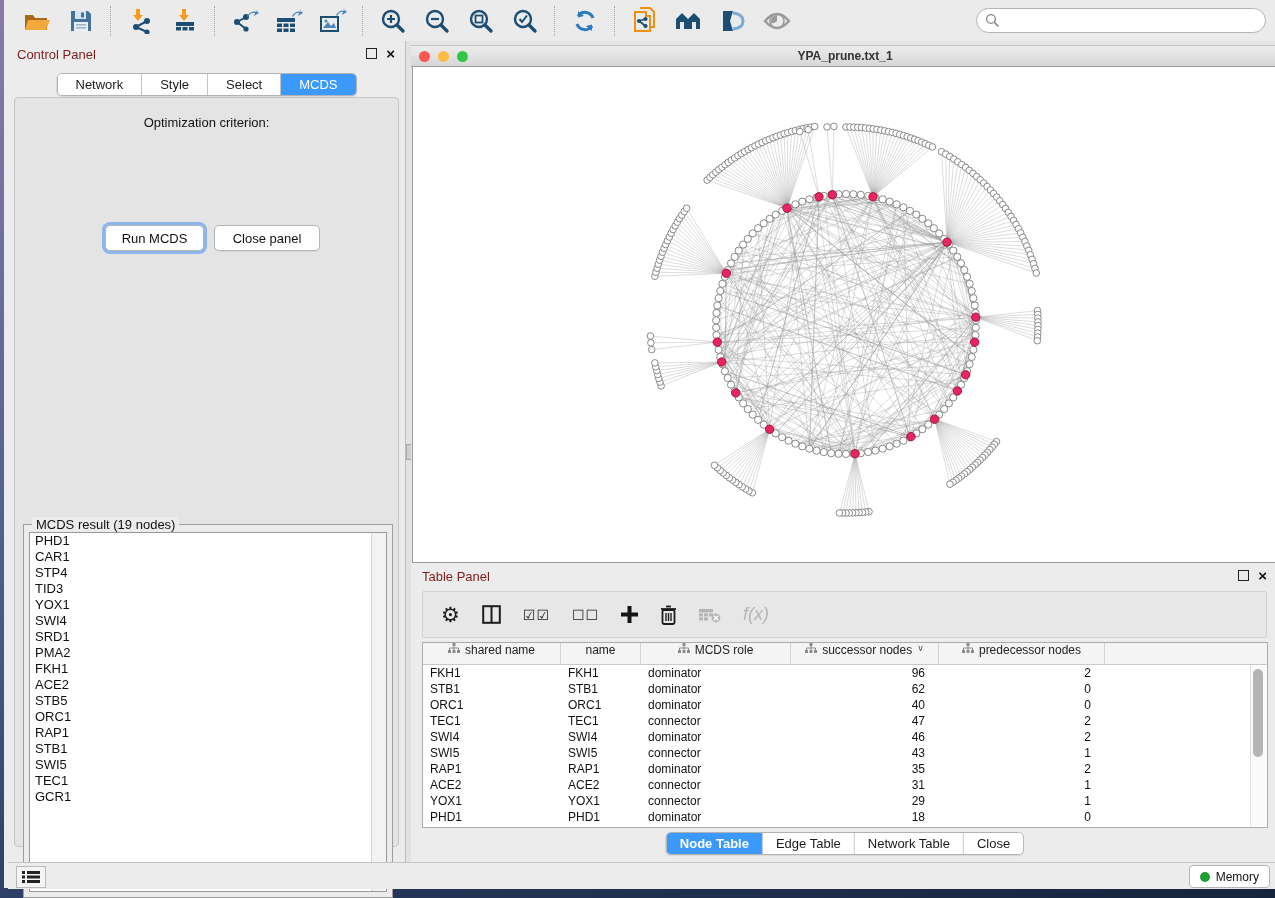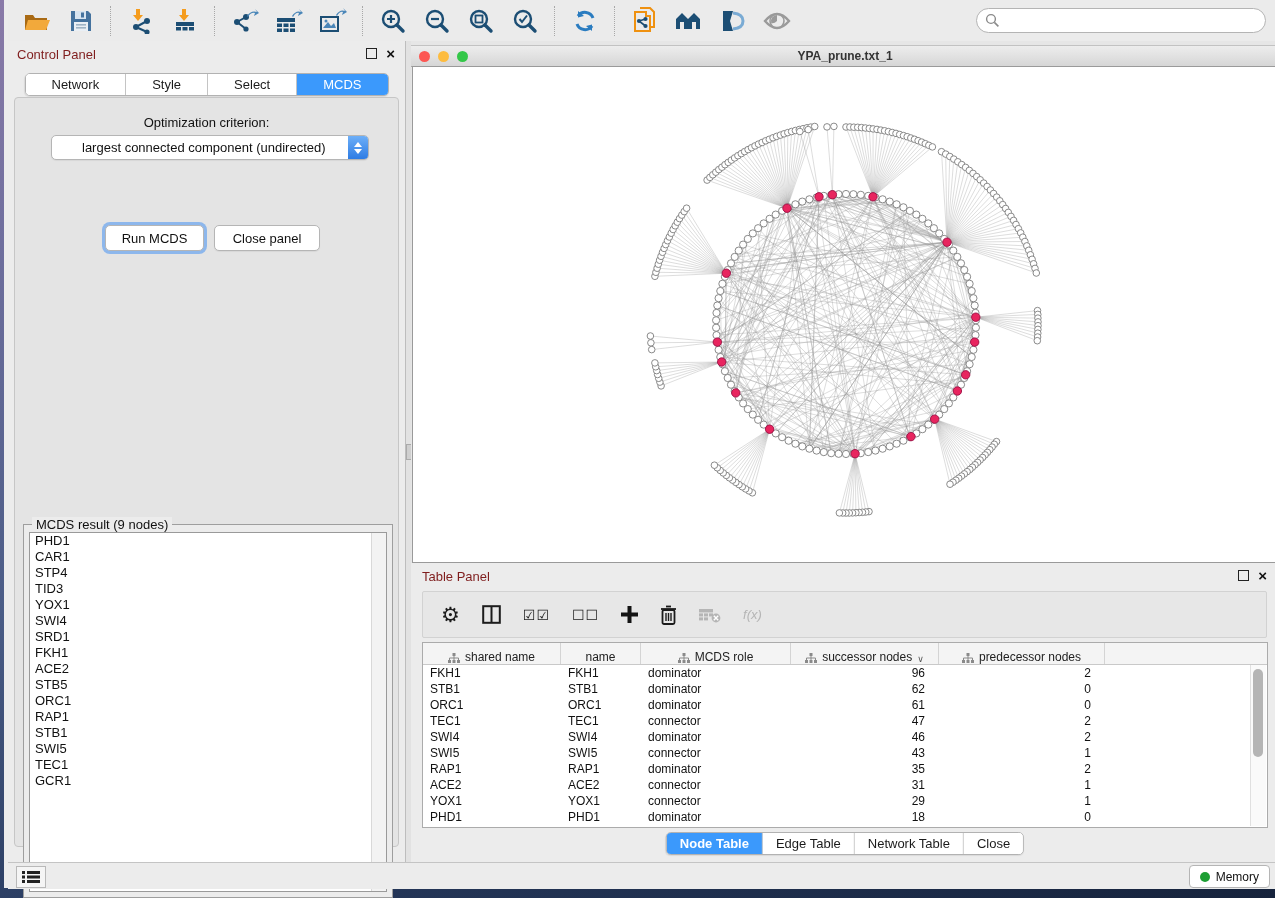--- a/index.html
+++ b/index.html
@@ -18,21 +18,21 @@
   .search-wrap input{border:none;outline:none;flex:1;height:20px;font-size:12px;background:transparent;font-family:"Liberation Sans",sans-serif;}
   
   .control-panel{position:absolute;left:4px;top:41px;width:397px;height:821px;background:#ececec;}
   .panel-title-row{position:absolute;left:0;top:0;width:100%;height:26px;}
   .panel-title{position:absolute;left:9px;top:6px;font-size:13px;color:#7f1d1d;}
   .win-btns{position:absolute;right:10px;top:7px;display:flex;gap:9px;align-items:center;}
   .float-btn{width:9px;height:9px;border:1.5px solid #222;display:inline-block;cursor:pointer;}
   .close-btn{font-size:15px;font-weight:bold;color:#111;line-height:10px;cursor:pointer;}
   .seg-tabs{position:absolute;left:50%;transform:translateX(-50%);top:32px;display:flex;border:1px solid #b2b2b2;
     border-radius:5px;overflow:hidden;background:#fff;box-shadow:0 1px 1px rgba(0,0,0,.08);}
-  .seg-tab{padding:3px 26px;font-size:13px;color:#1b1b1b;background:#fff;border-right:1px solid #c4c4c4;cursor:pointer;}
+  .seg-tab{padding:3px 18px;font-size:13px;color:#1b1b1b;background:#fff;border-right:1px solid #c4c4c4;cursor:pointer;}
   .seg-tab:last-child{border-right:none;}
   .seg-tab.active{background:#3b99fc;color:#fff;}
   .cp-content{position:absolute;left:6px;top:56px;width:383px;height:748px;background:#e4e4e4;
     border:1px solid #c6c6c6;border-radius:4px;}
   .opt-label{position:absolute;left:0;width:100%;top:17px;text-align:center;font-size:13px;color:#111;}
   .mac-select{position:absolute;left:36px;top:37px;width:316px;height:23px;background:#fff;border:1px solid #b5b5b5;
     border-radius:5px;display:flex;align-items:center;cursor:pointer;box-shadow:0 1px 1px rgba(0,0,0,.06);}
   .mac-select .val{flex:1;font-size:13px;color:#111;padding-left:30px;white-space:nowrap;}
   .mac-stepper{width:20px;height:23px;border-radius:0 4px 4px 0;background:linear-gradient(#6daff8,#2e7ce4);
     display:flex;flex-direction:column;align-items:center;justify-content:center;gap:2px;}
@@ -57,24 +57,24 @@
   .lights{position:absolute;left:8px;top:5px;display:flex;gap:8px;}
   .light{width:11px;height:11px;border-radius:50%;}
   .net-title{position:absolute;left:0;width:100%;top:3px;text-align:center;font-size:12px;color:#333;font-weight:bold;}
   .net-canvas{position:absolute;left:1px;top:25px;width:865px;height:495px;background:#fff;border:1px solid #9a9a9a;}
   
   .table-panel{position:absolute;left:407px;top:563px;width:868px;height:299px;background:#ececec;}
   .tp-toolbar{position:absolute;left:11px;top:28px;width:845px;height:47px;background:#e7e7e7;
     border:1px solid #d2d2d2;border-radius:2px;display:flex;align-items:center;gap:22px;padding-left:18px;box-sizing:border-box;}
   .tp-icon{display:flex;align-items:center;justify-content:center;cursor:pointer;color:#1c1c1c;}
   .tp-icon.disabled{color:#b5b5b5;cursor:default;}
-  .fx{font-family:Liberation Sans, sans-serif;font-style:italic;font-size:13px;}
+  .fx{font-family:Liberation Sans, sans-serif;font-style:italic;font-size:18px;}
   .tbl{position:absolute;left:11px;top:79px;width:846px;height:186px;background:#fff;border:1px solid #ababab;box-sizing:border-box;}
   .tbl-head{display:flex;height:21px;background:#f4f4f4;border-bottom:1px solid #c9c9c9;}
-  .th{display:flex;align-items:flex-end;justify-content:center;gap:5px;font-size:12px;color:#222;
+  .th{display:flex;align-items:flex-start;justify-content:center;gap:5px;font-size:12px;color:#222;
     border-right:1px solid #d4d4d4;box-sizing:border-box;position:relative;cursor:pointer;}
   .th .chev{font-size:9px;color:#555;}
   .tr{display:flex;height:16px;align-items:center;}
   .td{font-size:12px;color:#111;box-sizing:border-box;padding-left:7px;white-space:nowrap;overflow:hidden;}
   .td.num{text-align:right;padding-right:14px;padding-left:0;}
   .tbl-scroll{position:absolute;right:1px;top:22px;bottom:1px;width:15px;background:#fafafa;border-left:1px solid #e0e0e0;}
   .tbl-thumb{position:absolute;left:2px;top:4px;width:10px;height:88px;background:#b5b5b5;border-radius:6px;}
   .tbl-tabs{position:absolute;left:50%;transform:translateX(-50%);top:269px;display:flex;border:1px solid #b2b2b2;
     border-radius:5px;overflow:hidden;background:#fff;box-shadow:0 1px 1px rgba(0,0,0,.08);}
   .tbl-tab{padding:3px 13px;font-size:13px;color:#1b1b1b;background:#fff;border-right:1px solid #c4c4c4;cursor:pointer;}
@@ -262,40 +262,34 @@
         </span>
       </div>
       <div class="seg-tabs" id="cp-tabs">
           <div class="seg-tab">Network</div>
           <div class="seg-tab">Style</div>
           <div class="seg-tab">Select</div>
           <div class="seg-tab active">MCDS</div>
         </div>
       <div class="cp-content">
         <div class="opt-label">Optimization criterion:</div>
-        <div class="mac-select">
-          <span class="val">largest connected component (undirected)</span>
-          <span class="mac-stepper">
-              <span class="up"></span>
-              <span class="dn"></span>
-            </span>
-        </div>
         <div class="cp-btn focus-ring" style="left:90px;top:127px;width:97px;">Run MCDS</div>
         <div class="cp-btn" style="left:199px;top:127px;width:104px;">Close panel</div>
         <div class="groupbox">
-          <span class="legend">MCDS result (9 nodes)</span>
+          <span class="legend">MCDS result (19 nodes)</span>
           <div class="mcds-list" id="mcds-list">
             <div class="mcds-scroll"></div>
           <div class="mcds-item">PHD1</div>
               <div class="mcds-item">CAR1</div>
               <div class="mcds-item">STP4</div>
               <div class="mcds-item">TID3</div>
               <div class="mcds-item">YOX1</div>
               <div class="mcds-item">SWI4</div>
               <div class="mcds-item">SRD1</div>
+              <div class="mcds-item">PMA2</div>
               <div class="mcds-item">FKH1</div>
               <div class="mcds-item">ACE2</div>
               <div class="mcds-item">STB5</div>
               <div class="mcds-item">ORC1</div>
               <div class="mcds-item">RAP1</div>
               <div class="mcds-item">STB1</div>
               <div class="mcds-item">SWI5</div>
               <div class="mcds-item">TEC1</div>
               <div class="mcds-item">GCR1</div>
             </div>
@@ -1235,21 +1229,21 @@
               <div class="td" style="width: 138px;">STB1</div>
               <div class="td" style="width: 80px;">STB1</div>
               <div class="td" style="width: 150px;">dominator</div>
               <div class="td num" style="width: 148px;">62</div>
               <div class="td num" style="width: 166px;">0</div>
             </div>
             <div class="tr">
               <div class="td" style="width: 138px;">ORC1</div>
               <div class="td" style="width: 80px;">ORC1</div>
               <div class="td" style="width: 150px;">dominator</div>
-              <div class="td num" style="width: 148px;">61</div>
+              <div class="td num" style="width: 148px;">40</div>
               <div class="td num" style="width: 166px;">0</div>
             </div>
             <div class="tr">
               <div class="td" style="width: 138px;">TEC1</div>
               <div class="td" style="width: 80px;">TEC1</div>
               <div class="td" style="width: 150px;">connector</div>
               <div class="td num" style="width: 148px;">47</div>
               <div class="td num" style="width: 166px;">2</div>
             </div>
             <div class="tr">

